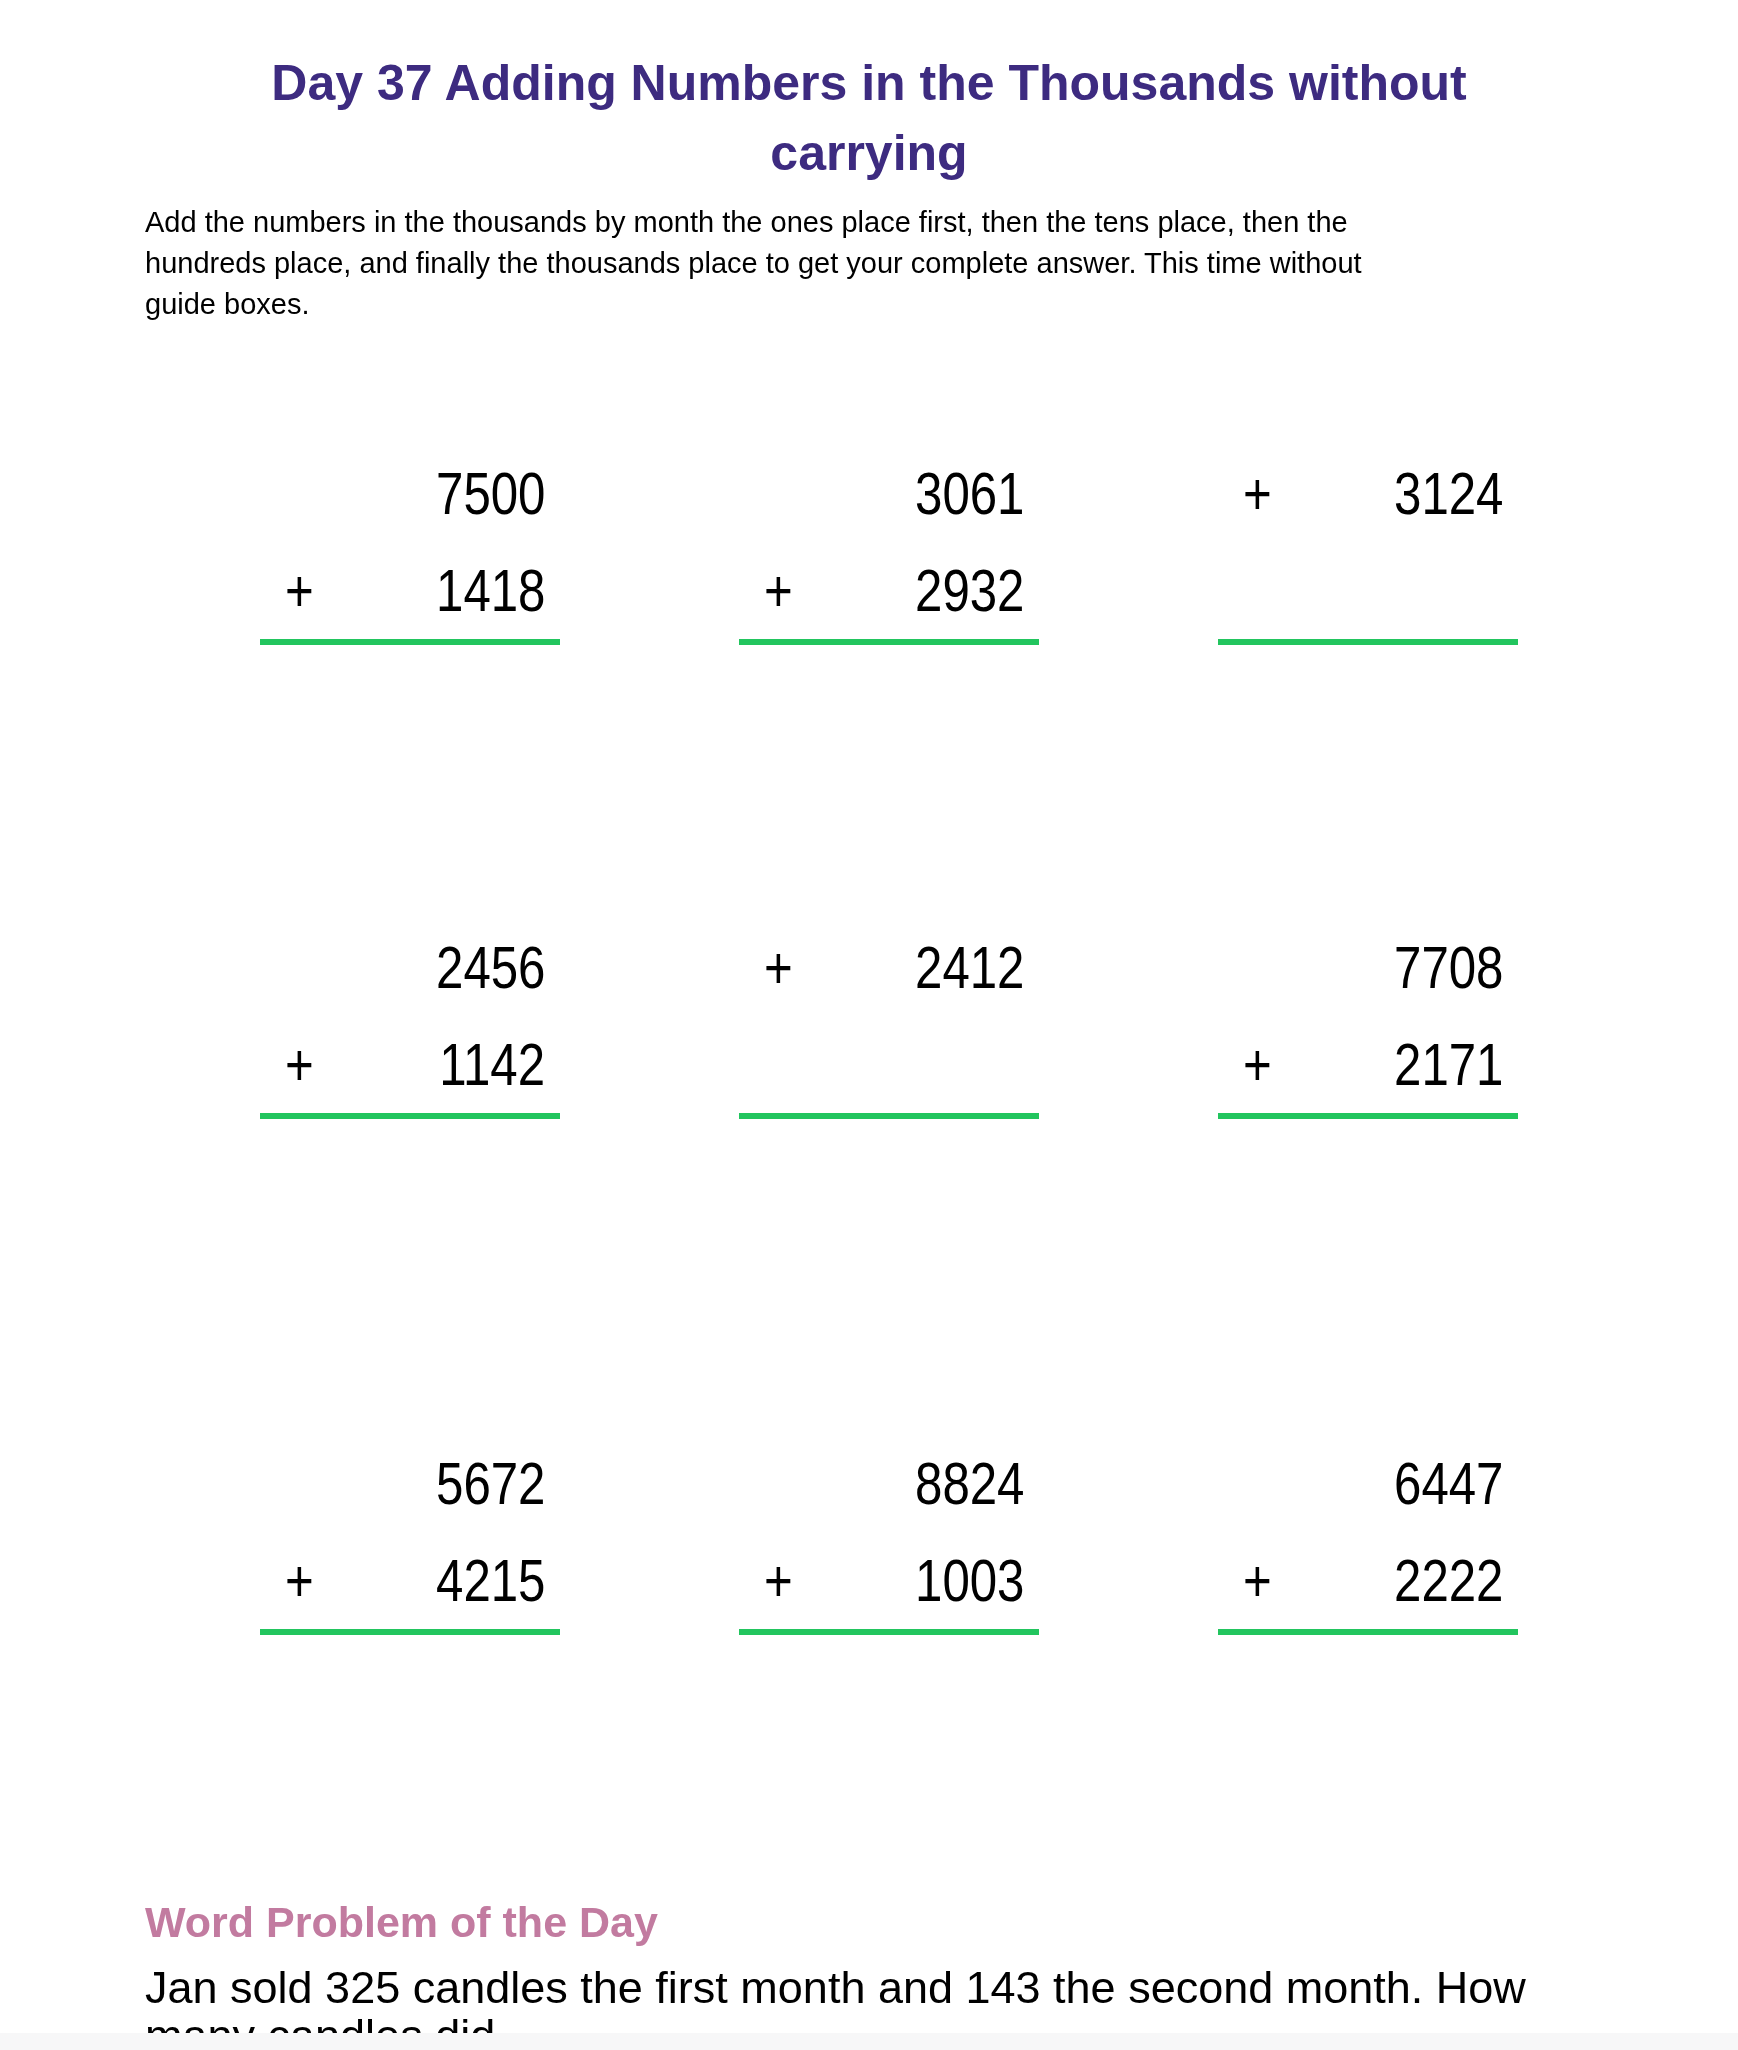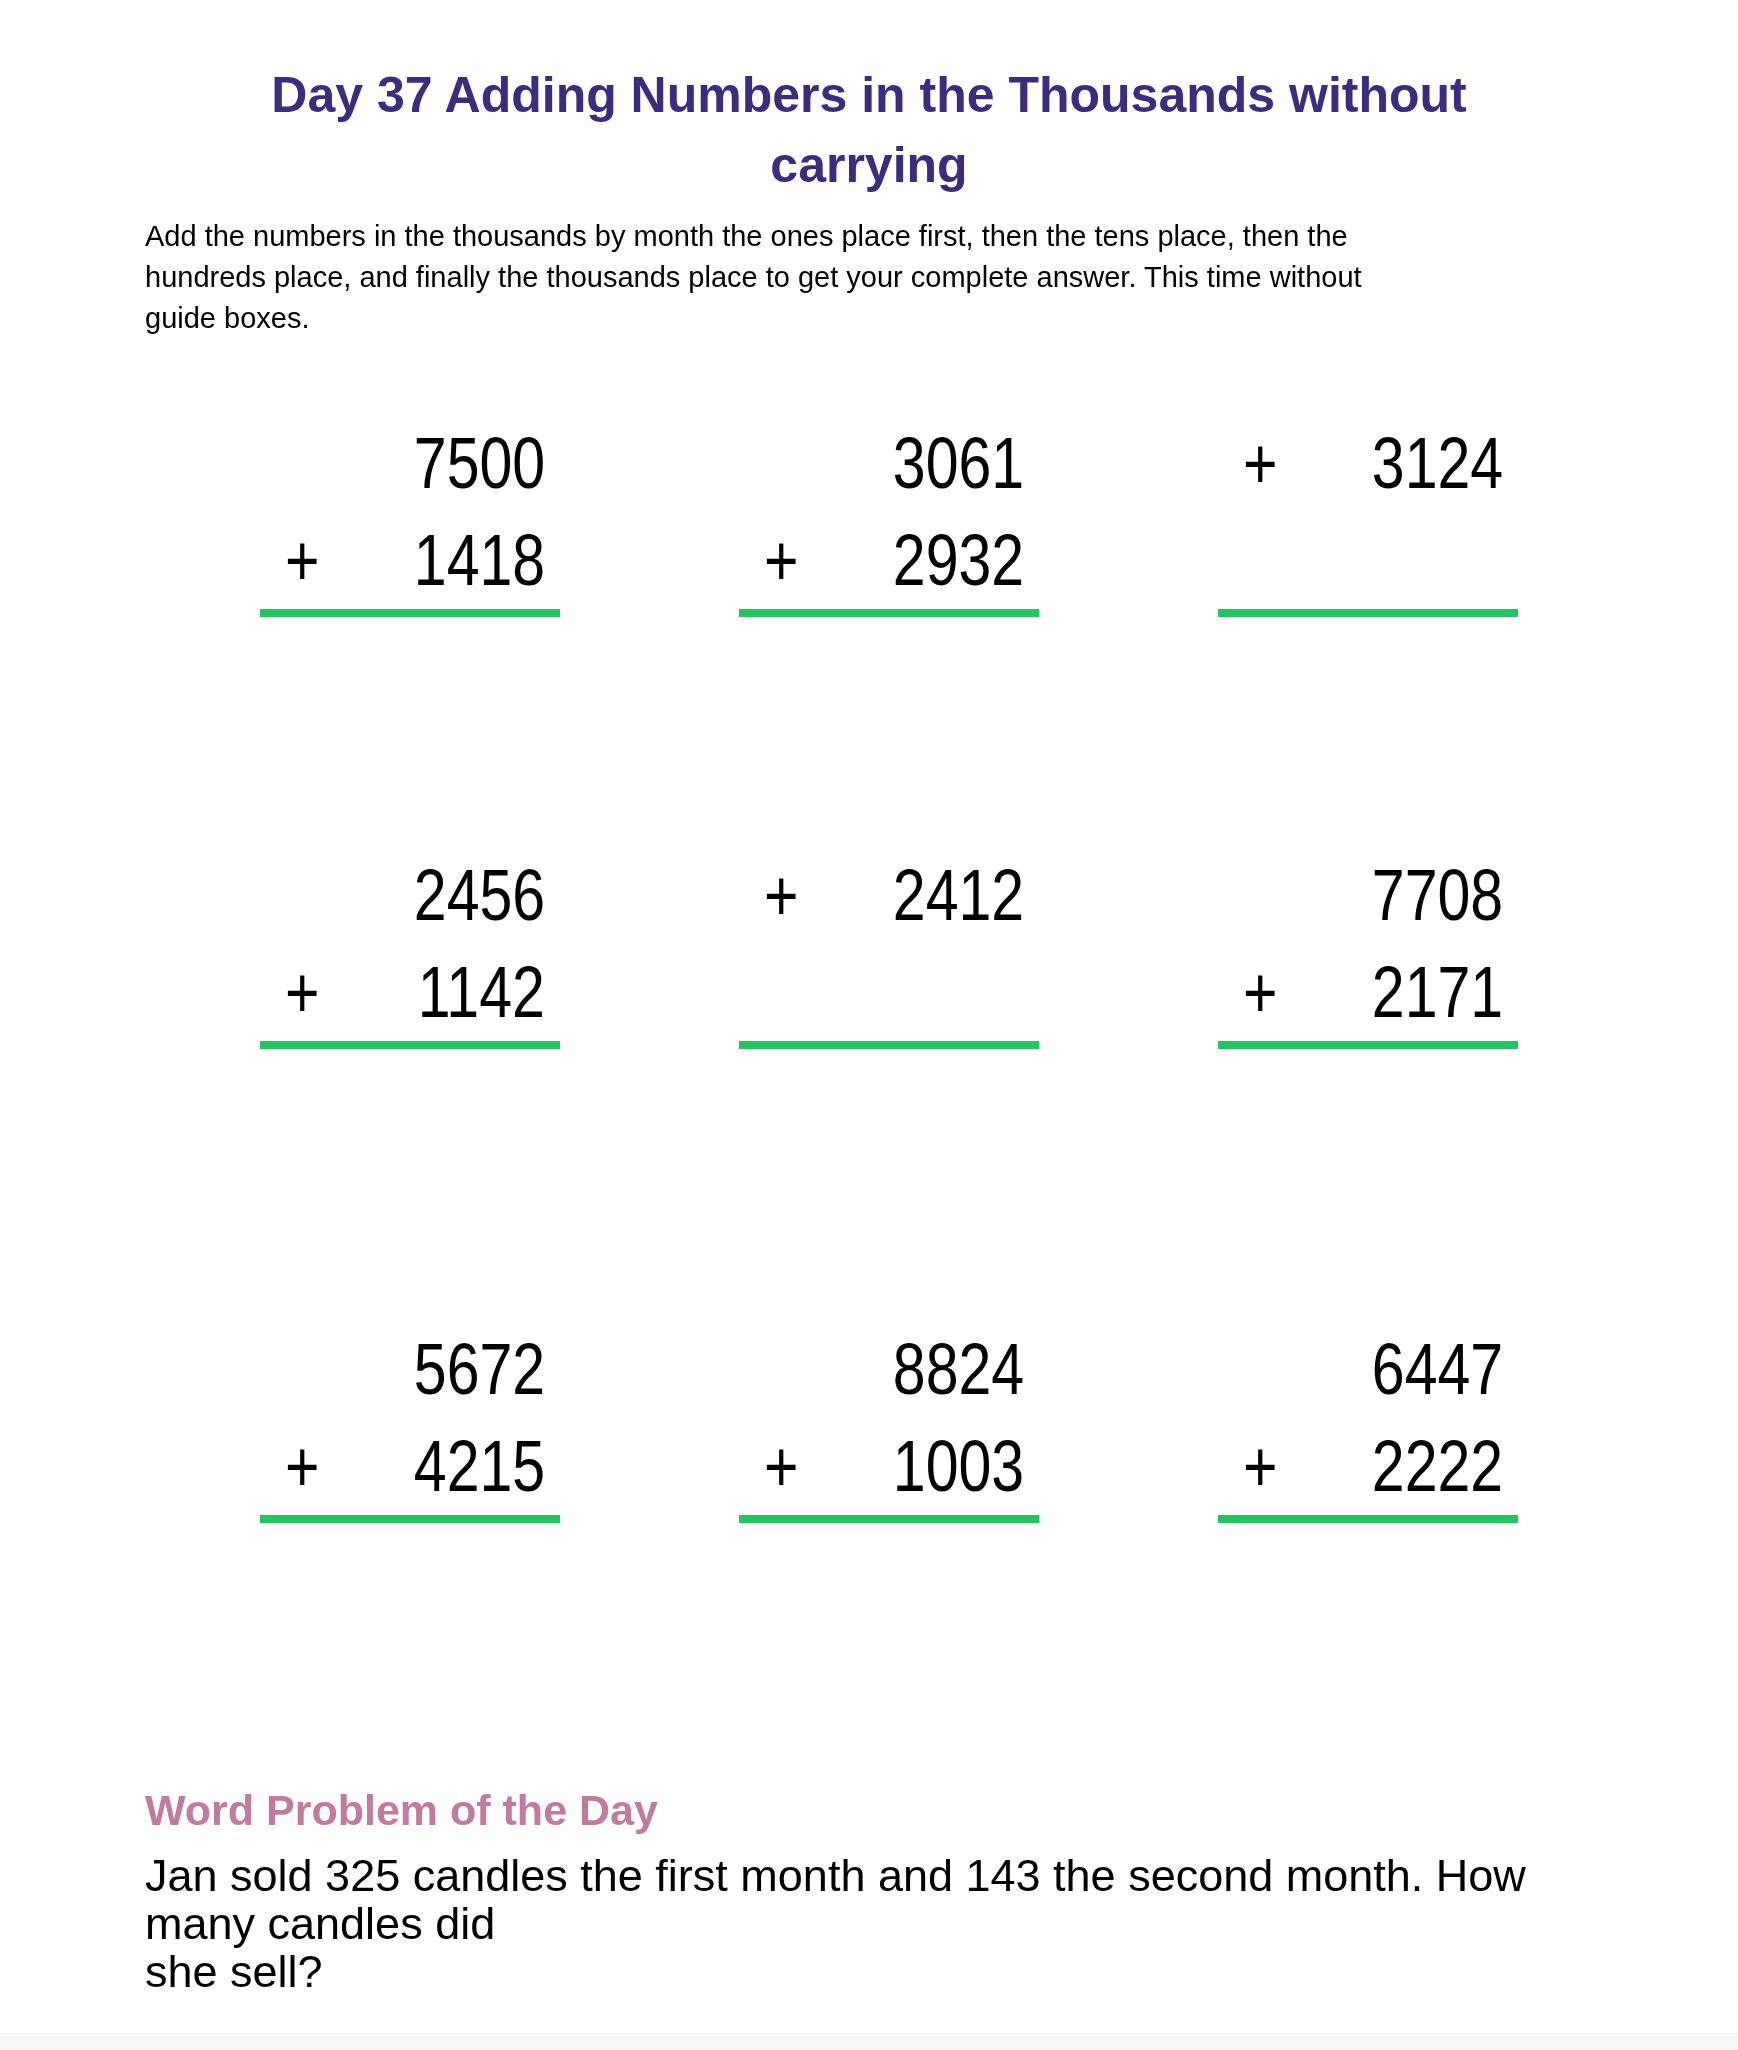--- a/index.html
+++ b/index.html
@@ -7,21 +7,21 @@
     position: relative;
     width: 1738px;
     height: 2050px;
     background: #ffffff;
     overflow: hidden;
     font-family: "Liberation Sans", "DejaVu Sans", sans-serif;
     color: #000000;
   }
   
   .title {
-    margin: 16px auto;
+    margin: 4px auto;
     padding-top: 44px;
     max-width: 1500px;
     text-align: center;
     font-size: 50px;
     line-height: 70px;
     font-weight: bold;
     color: #3d2b80;
   }
   .title .line { display: block; }
   
@@ -38,23 +38,24 @@
     display: flex;
     justify-content: space-between;
     margin-left: 260px;
     margin-right: 220px;
   }
   .row-1 { margin-top: 76px; }
   .row-2 { margin-top: 230px; }
   .row-3 { margin-top: 272px; }
   .problem {
     width: 300px;
-    border-bottom: 8px solid #22c55e;
-    font-size: 72px;
+    border-bottom: 6px solid #22c55e;
+    font-size: 60px;
     line-height: 97px;
+    margin-top: 44px;
   }
   .p-top {
     text-align: right;
     padding-right: 15px;
   }
   .p-bot {
     display: flex;
     justify-content: space-between;
     align-items: baseline;
     padding-left: 25px;

